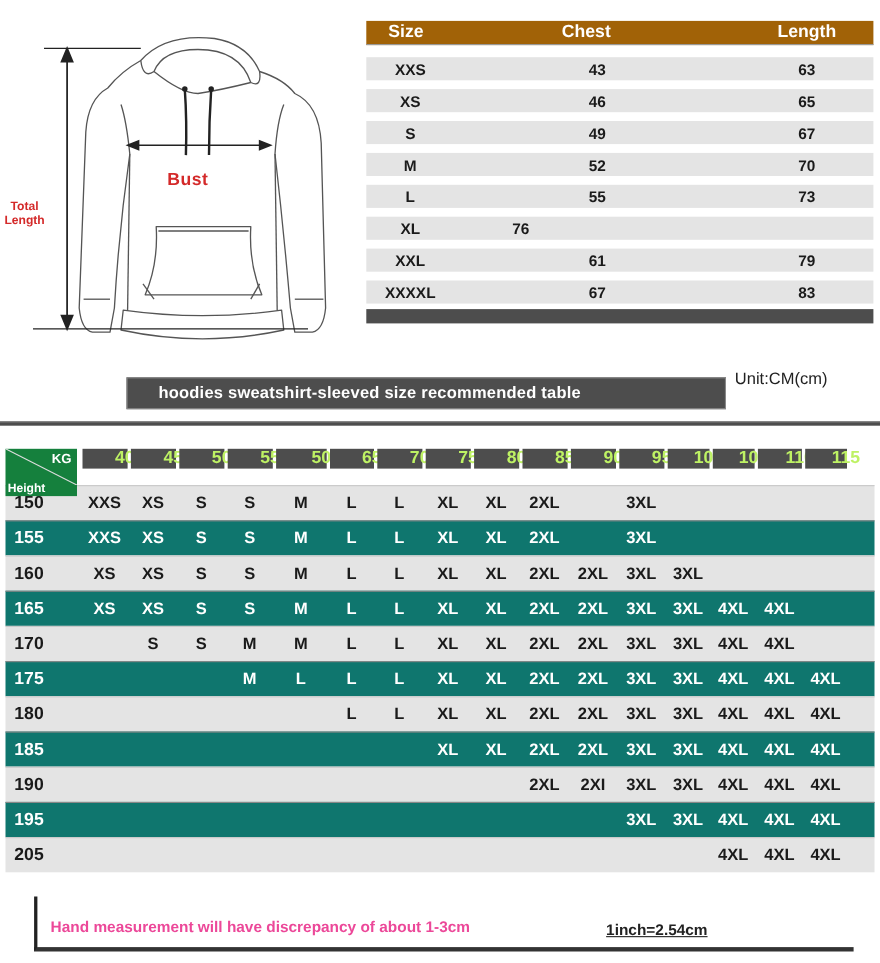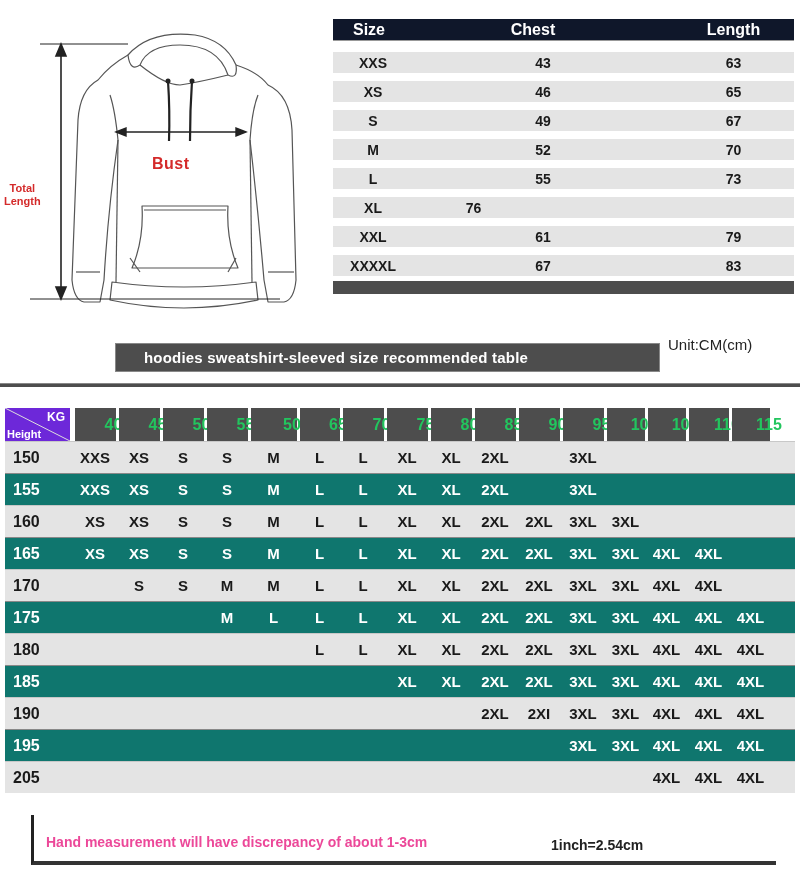--- a/index.html
+++ b/index.html
@@ -8,21 +8,21 @@
 
     
     .illustration { position: absolute; left: 0; top: 10px; width: 330px; height: 310px; }
     .illustration svg { position: absolute; left: 0; top: 0; }
     .label-red { position: absolute; color: #d42a2a; font-weight: bold; text-align: center; }
     .label-bust { left: 152px; top: 145px; font-size: 16px; letter-spacing: 0.5px; }
     .label-total { left: 4px; top: 172px; font-size: 11px; line-height: 13px; }
 
     
     .size-chart { position: absolute; left: 333px; top: 19px; width: 461px; }
-    .sc-header { height: 22px; background: #0f172a; color: #fff; font-weight: bold; font-size: 16px;
+    .sc-header { height: 22px; background: #a16207; color: #fff; font-weight: bold; font-size: 16px;
                  display: flex; align-items: center; border-bottom: 1px solid #999; }
     .sc-row { height: 21px; background: #e4e4e4; margin-top: 8px; display: flex; align-items: center;
               font-weight: bold; font-size: 14px; }
     .sc-row:first-of-type { margin-top: 11px; }
     .sc-footer { height: 13px; background: #4d4d4d; margin-top: 5px; }
     .c-size { width: 80px; text-align: center; }
     .c-chest { width: 260px; text-align: center; }
     .c-length { width: 121px; text-align: center; }
     .sc-header .c-size { text-align: left; padding-left: 20px; }
     .sc-header .c-chest { text-align: center; padding-right: 20px; }
@@ -32,37 +32,37 @@
     .banner { position: absolute; left: 115px; top: 343px; width: 545px; height: 29px; background: #4d4d4d;
               border: 1px solid #888; color: #fff; font-weight: bold; font-size: 15px;
               display: flex; align-items: center; padding-left: 28px; letter-spacing: 0.2px; }
     .unit { position: absolute; left: 668px; top: 336px; font-size: 15px; font-weight: normal; color: #222; }
     .rule-thick { position: absolute; left: 0; top: 383px; width: 800px; height: 4px; background: #4d4d4d;
                   border-top: 1px solid #888; }
 
     
     .rec-table { position: absolute; left: 5px; top: 408px; width: 790px; }
     .rec-header { display: flex; height: 33px; }
-    .rec-corner { width: 65px; height: 33px; background: #6d28d9; position: relative; margin-right: 5px; overflow: hidden; }
+    .rec-corner { width: 65px; height: 43px; background: #15803d; position: relative; margin-right: 5px; overflow: hidden; }
     .rec-corner svg { position: absolute; left: 0; top: 0; }
     .rec-corner .kg { position: absolute; right: 5px; top: 2px; color: #fff; font-size: 12px; font-weight: bold; }
     .rec-corner .ht { position: absolute; left: 2px; bottom: 1px; color: #fff; font-size: 11px; font-weight: bold; }
-    .kg-cell { height: 33px; background: #4d4d4d; color: #22c55e; font-weight: bold; font-size: 16px;
+    .kg-cell { height: 18px; background: #4d4d4d; color: #bef264; font-weight: bold; font-size: 16px;
                display: flex; align-items: center; justify-content: center; margin-right: 3px; padding-left: 36px; }
     .rec-row { display: flex; height: 32px; align-items: center; font-weight: bold; font-size: 15px;
                background: #e4e4e4; border-top: 1px solid #c8c8c8; }
     .rec-row.dark { background: #0f766e; color: #fff; border-top: 1px solid #888; }
     .rec-row .h-cell { width: 68px; padding-left: 8px; font-size: 16px; }
     .rec-row .s-cell { text-align: center; }
 
     
     .note-box { position: absolute; left: 31px; top: 815px; width: 745px; height: 50px;
                 border-left: 3px solid #222; border-bottom: 4px solid #333; }
     .note-text { position: absolute; left: 12px; top: 19px; font-size: 14px; font-weight: bold; color: #ec4899; }
-    .note-inch { position: absolute; left: 517px; top: 22px; font-size: 14px; font-weight: bold; color: #222; }
+    .note-inch { position: absolute; left: 517px; top: 22px; font-size: 14px; font-weight: bold; color: #222; text-decoration: underline; }
   </style>
 </head>
 <body>
 
 <div class="illustration">
   <svg width="330" height="310" viewBox="0 0 330 310">
     <g fill="none" stroke="#555" stroke-width="1.2" stroke-linejoin="round">
 
       <path d="M128 45 Q150 20 195 25 Q225 30 236 55 Q238 70 228 65 Q218 35 180 35 Q148 35 140 55 Q130 62 128 45 Z"></path>
       <path d="M140 55 Q165 75 180 75 Q200 72 228 65"></path>

